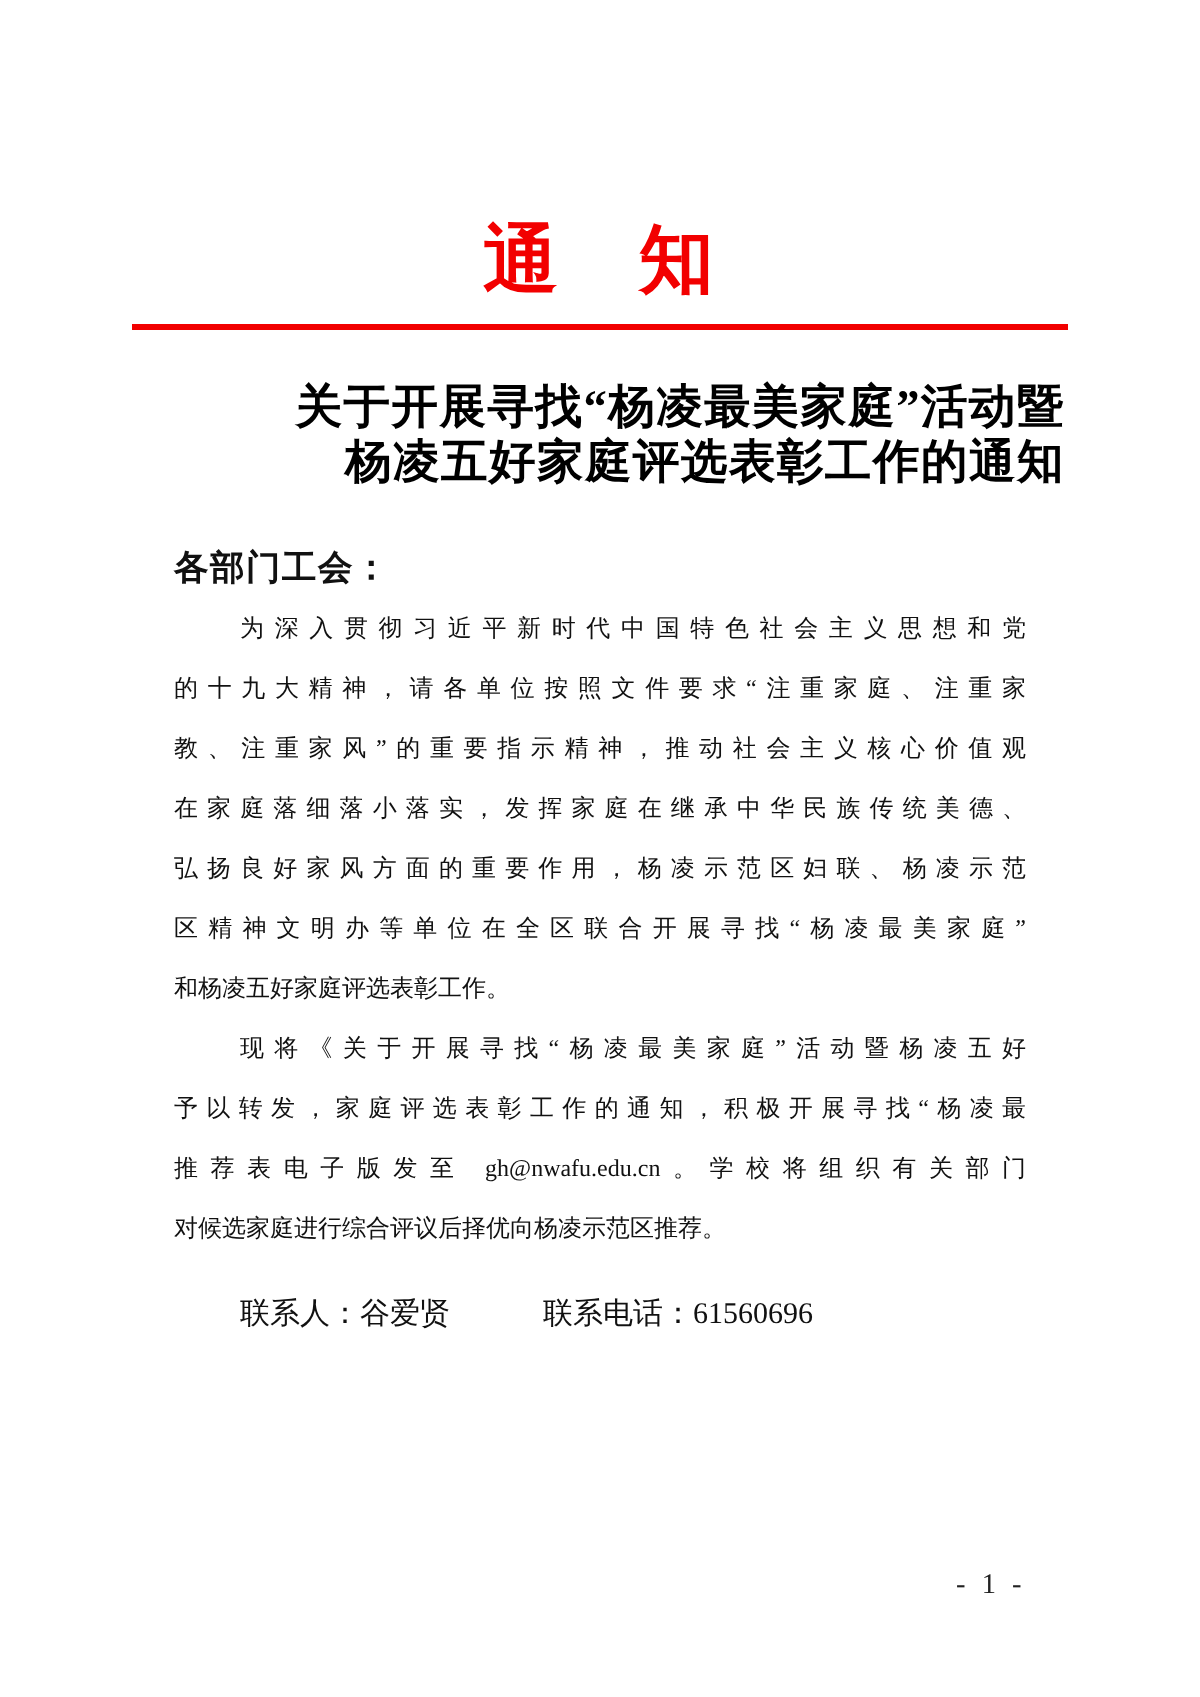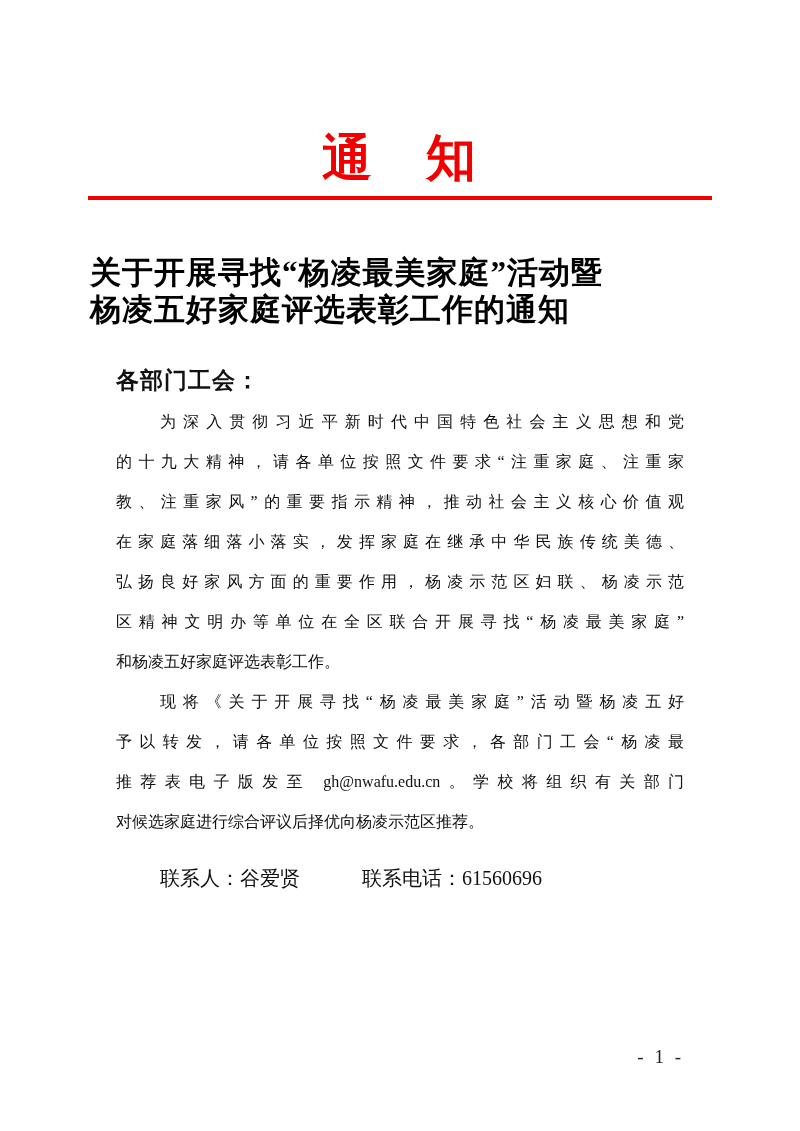--- a/index.html
+++ b/index.html
@@ -10,39 +10,39 @@
   .page {
     position: relative;
     width: 800px;
     height: 1131px;
     background: #ffffff;
     font-family: "Liberation Serif", "DejaVu Serif", serif;
     color: #111111;
     overflow: hidden;
   }
   .notice-header {
-    margin: 0;
+    margin: 15px;
     padding-top: 130px;
     text-align: center;
     font-size: 50px;
     line-height: 56px;
     font-weight: bold;
     color: #f20000;
     letter-spacing: 2px;
   }
   .red-rule {
     margin: 10px auto 0 auto;
     width: 624px;
     height: 4px;
     background: #f20000;
   }
   .doc-title {
-    margin: 54px auto 0 auto;
+    margin: 32px auto 0 auto;
     width: 620px;
-    text-align: left;
+    text-align: right;
     font-weight: bold;
     font-size: 31px;
     line-height: 37px;
     color: #000000;
     letter-spacing: 1px;
   }
   .body-block {
     margin: 32px auto 0 auto;
     width: 568px;
   }
@@ -103,21 +103,21 @@
     <div class="salutation">各部门工会：</div>
 
     <div class="line justify indent">为深入贯彻习近平新时代中国特色社会主义思想和党</div>
     <div class="line justify">的十九大精神，请各单位按照文件要求“注重家庭、注重家</div>
     <div class="line justify">教、注重家风”的重要指示精神，推动社会主义核心价值观</div>
     <div class="line justify">在家庭落细落小落实，发挥家庭在继承中华民族传统美德、</div>
     <div class="line justify">弘扬良好家风方面的重要作用，杨凌示范区妇联、杨凌示范</div>
     <div class="line justify">区精神文明办等单位在全区联合开展寻找“杨凌最美家庭”</div>
     <div class="line">和杨凌五好家庭评选表彰工作。</div>
     <div class="line justify indent">现将《关于开展寻找“杨凌最美家庭”活动暨杨凌五好</div>
-    <div class="line justify">予以转发，请各单位按照文件要求，各部门工会“杨凌最</div>
+    <div class="line justify">予以转发，家庭评选表彰工作的通知，积极开展寻找“杨凌最</div>
     <div class="line justify">推荐表电子版发至 gh@nwafu.edu.cn。学校将组织有关部门</div>
     <div class="line">对候选家庭进行综合评议后择优向杨凌示范区推荐。</div>
 
     <div class="contact-row">
       <span class="contact-person">
         <span>联系人：</span><span>谷爱贤</span>
       </span>
       <span class="contact-phone">
         <span>联系电话：</span><span>61560696</span>
       </span>

